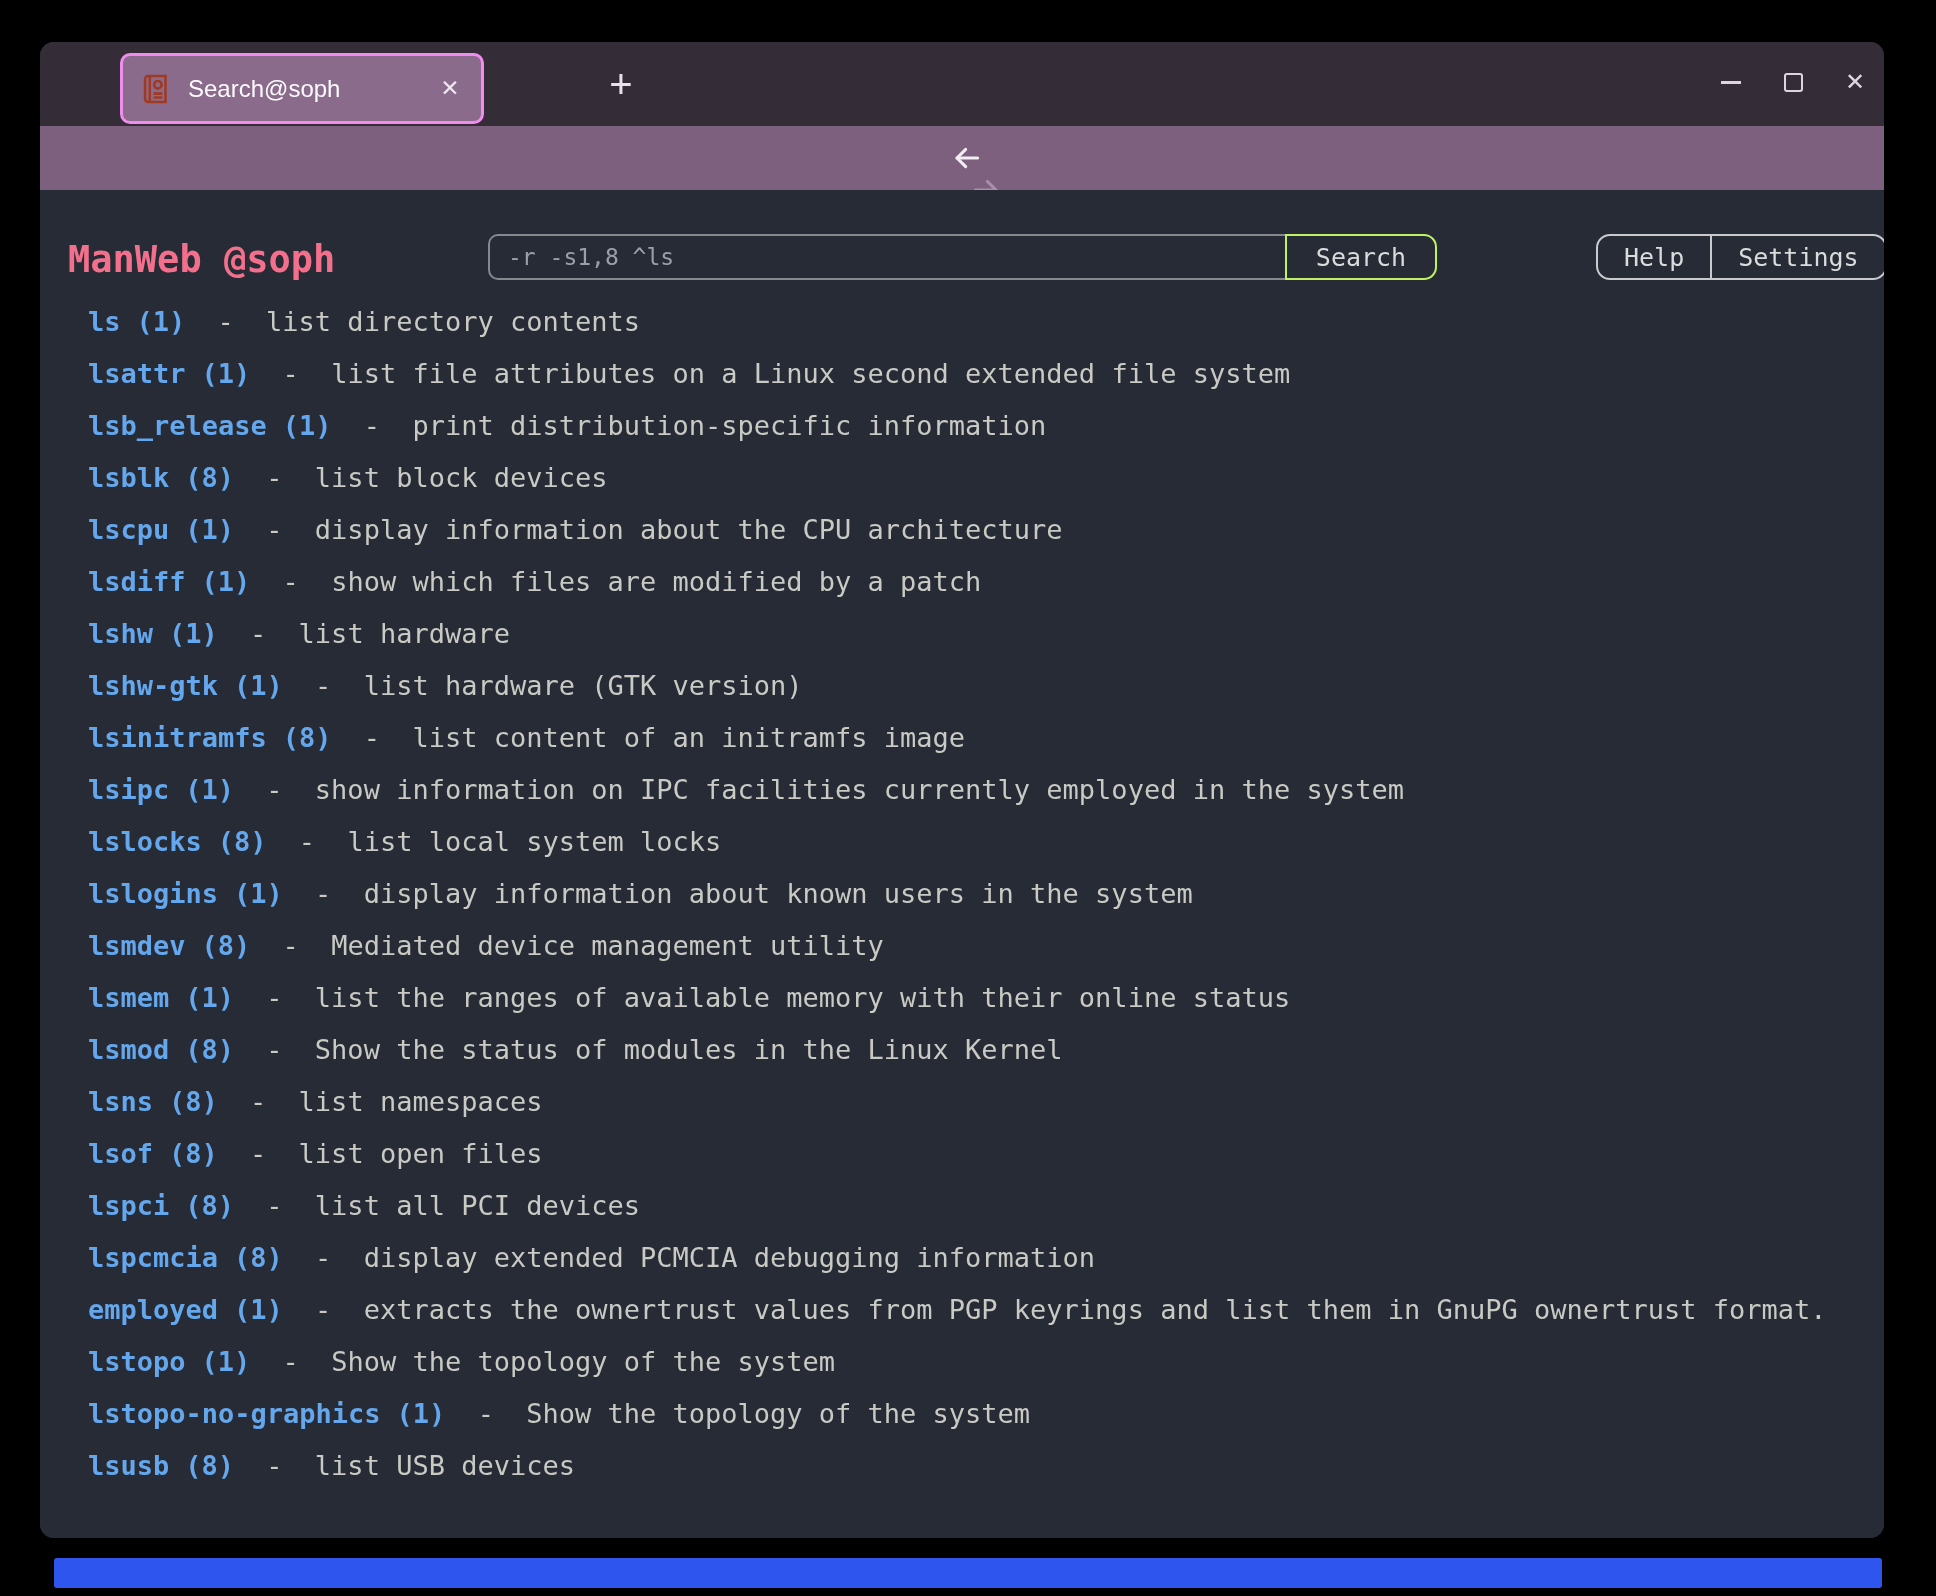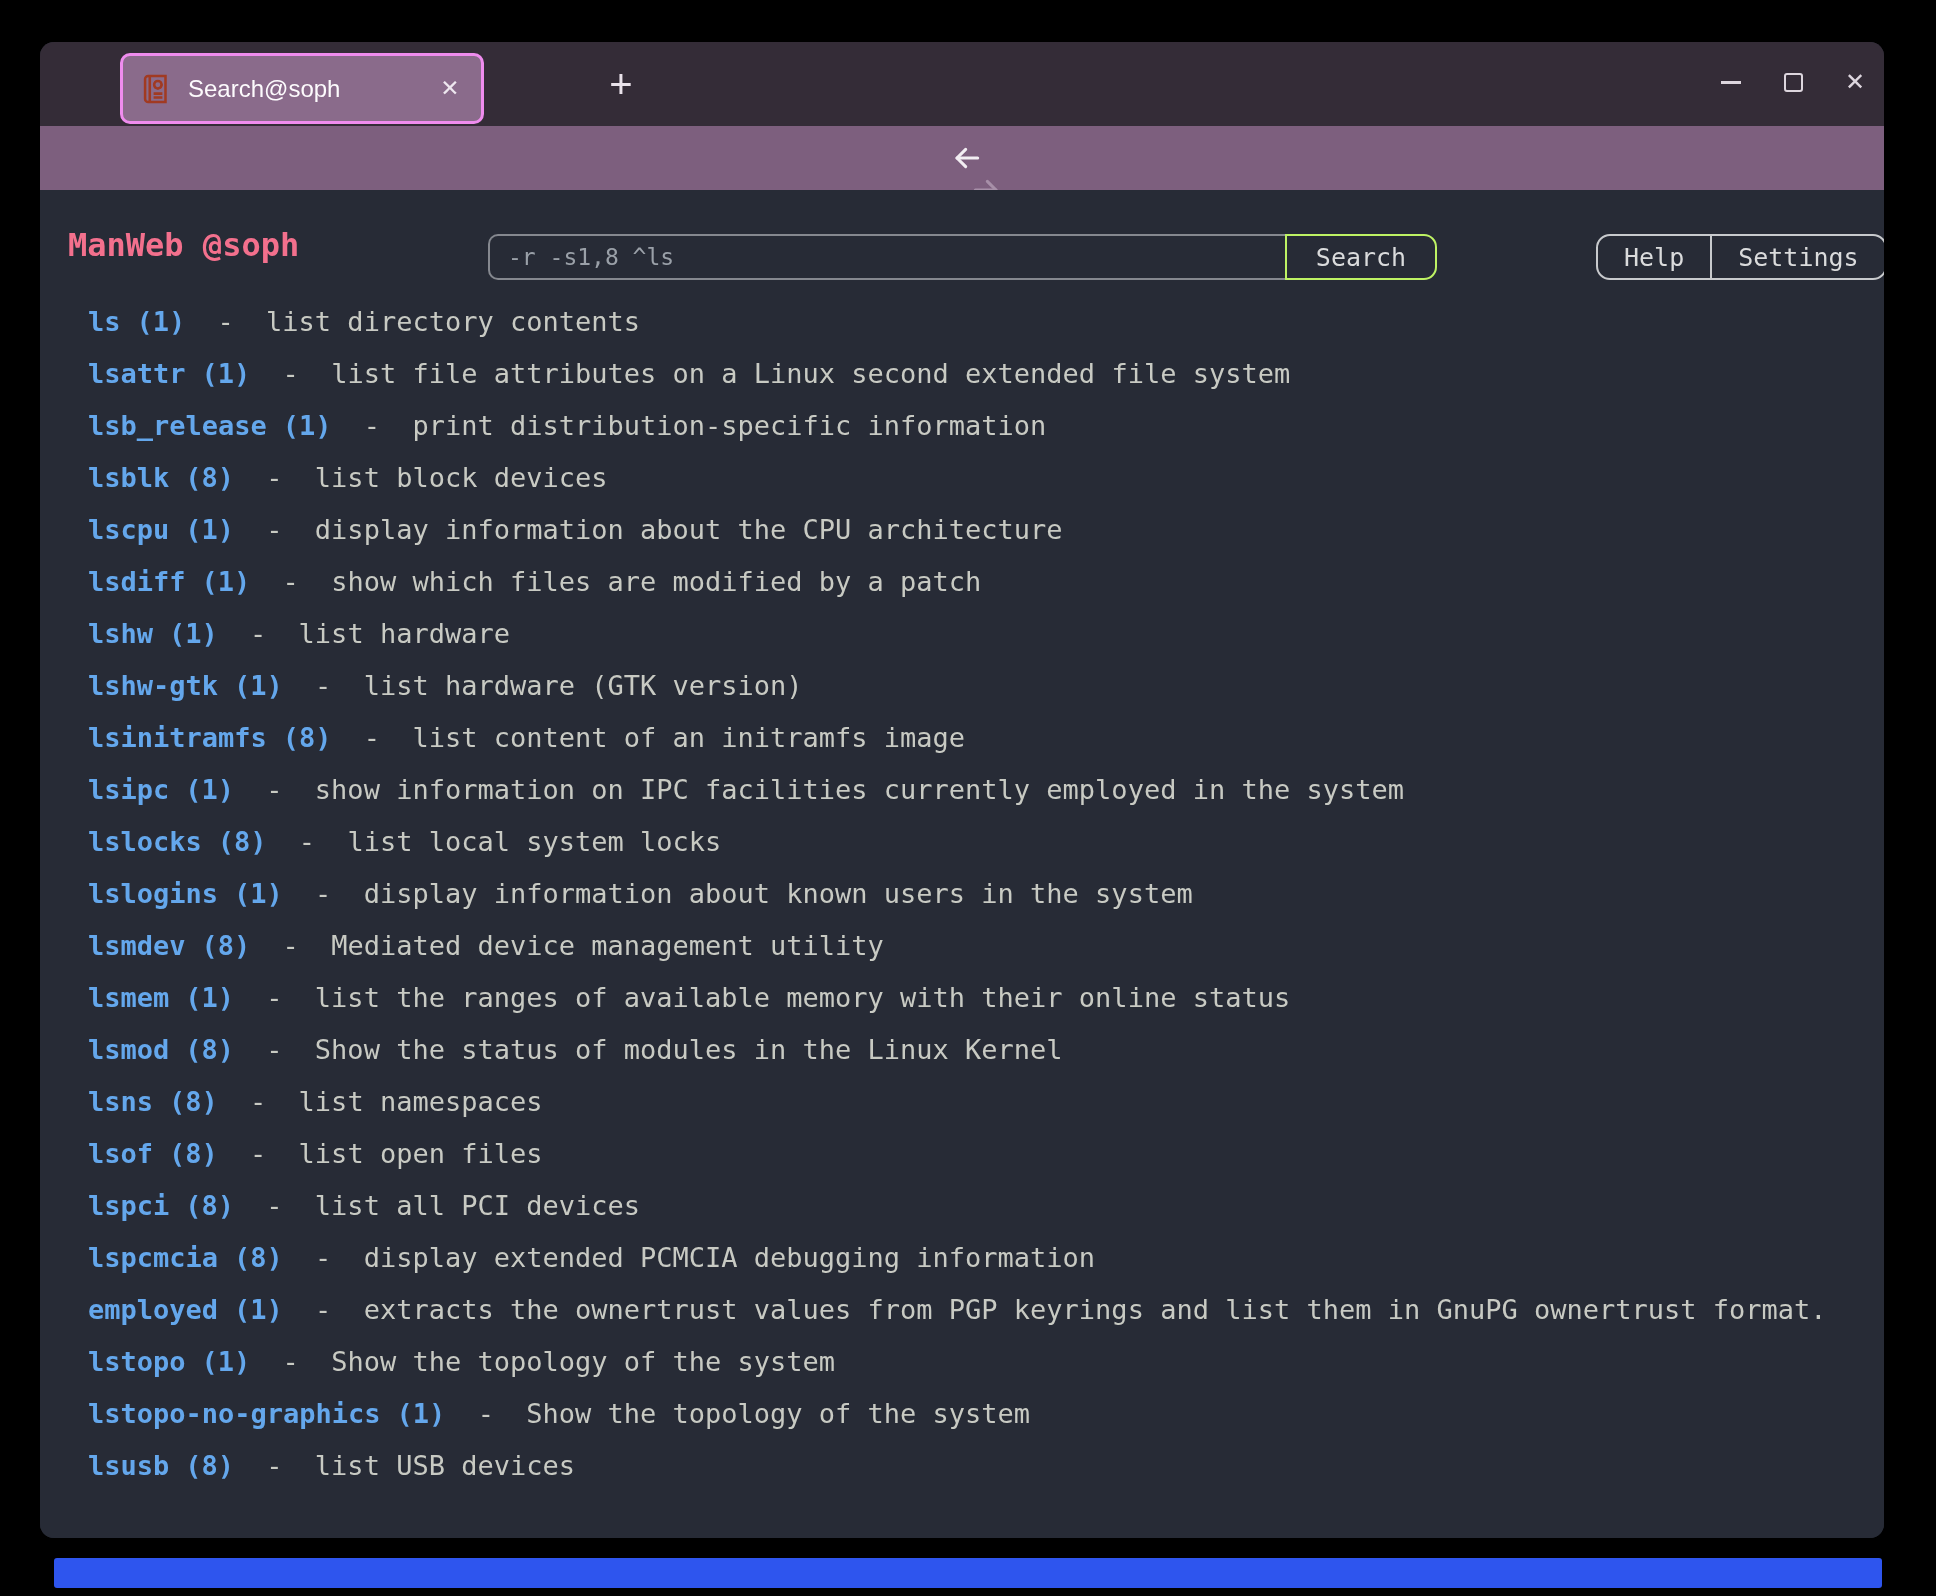--- a/index.html
+++ b/index.html
@@ -52,21 +52,21 @@
   .gearglyph { margin-left:34px; color:#efe9f0; font-size:33px; line-height:1; }
   .sbadge { margin-left:34px; width:34px; height:34px; background:#fdfdfd; border-radius:4px;
             display:flex; align-items:center; justify-content:center;
             color:#16161a; font-size:26px; font-weight:bold; }
   .burger { margin-left:38px; display:flex; flex-direction:column; gap:7px; }
   .burger i { display:block; width:27px; height:3px; background:#f0ebf0; border-radius:1px; }
 
   
   .content { position:absolute; left:0; top:148px; right:0; bottom:0; background:#272b36;
              font-family:"DejaVu Sans Mono", monospace; }
-  .brand { position:absolute; left:28px; top:36px; font-size:32px; font-weight:bold; color:#f3708d;text-align:center; }
+  .brand { position:absolute; left:28px; top:48px; font-size:37px; font-weight:bold; color:#f3708d;text-align:center; }
   .searchwrap { position:absolute; left:448px; top:44px; width:949px; height:46px; display:flex; }
   .search-input { flex:1; background:transparent; border:2px solid #85888f; border-right:none;
                   border-radius:10px 0 0 10px; color:#9aa0a8; font-size:23px;
                   font-family:"DejaVu Sans Mono", monospace; padding:10px 18px; outline:none; }
   .search-btn { width:152px; background:transparent; border:2px solid #bef264;
                 border-radius:0 13px 13px 0; color:#dadbdc; font-size:25px;
                 font-family:"DejaVu Sans Mono", monospace; }
   .hsgroup { position:absolute; left:1556px; top:44px; height:46px; display:flex;
              border:2px solid #c8cacd; border-radius:14px; overflow:hidden; }
   .hsbtn { background:transparent; border:none; color:#dadbdc; font-size:25px;

